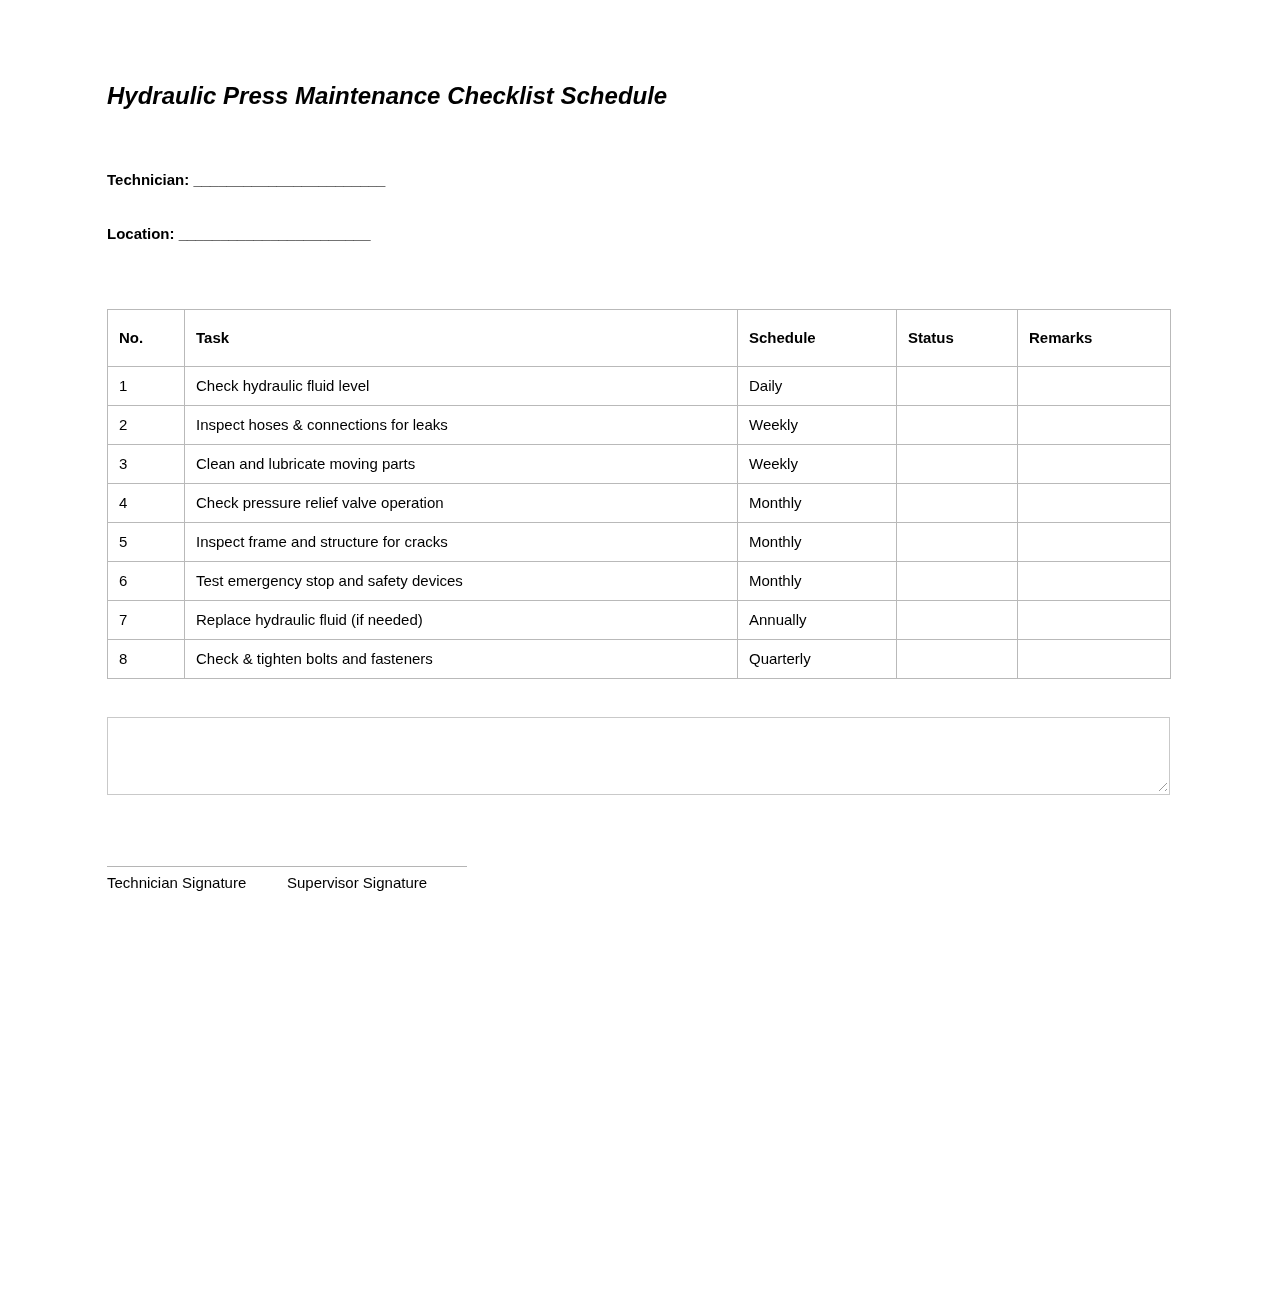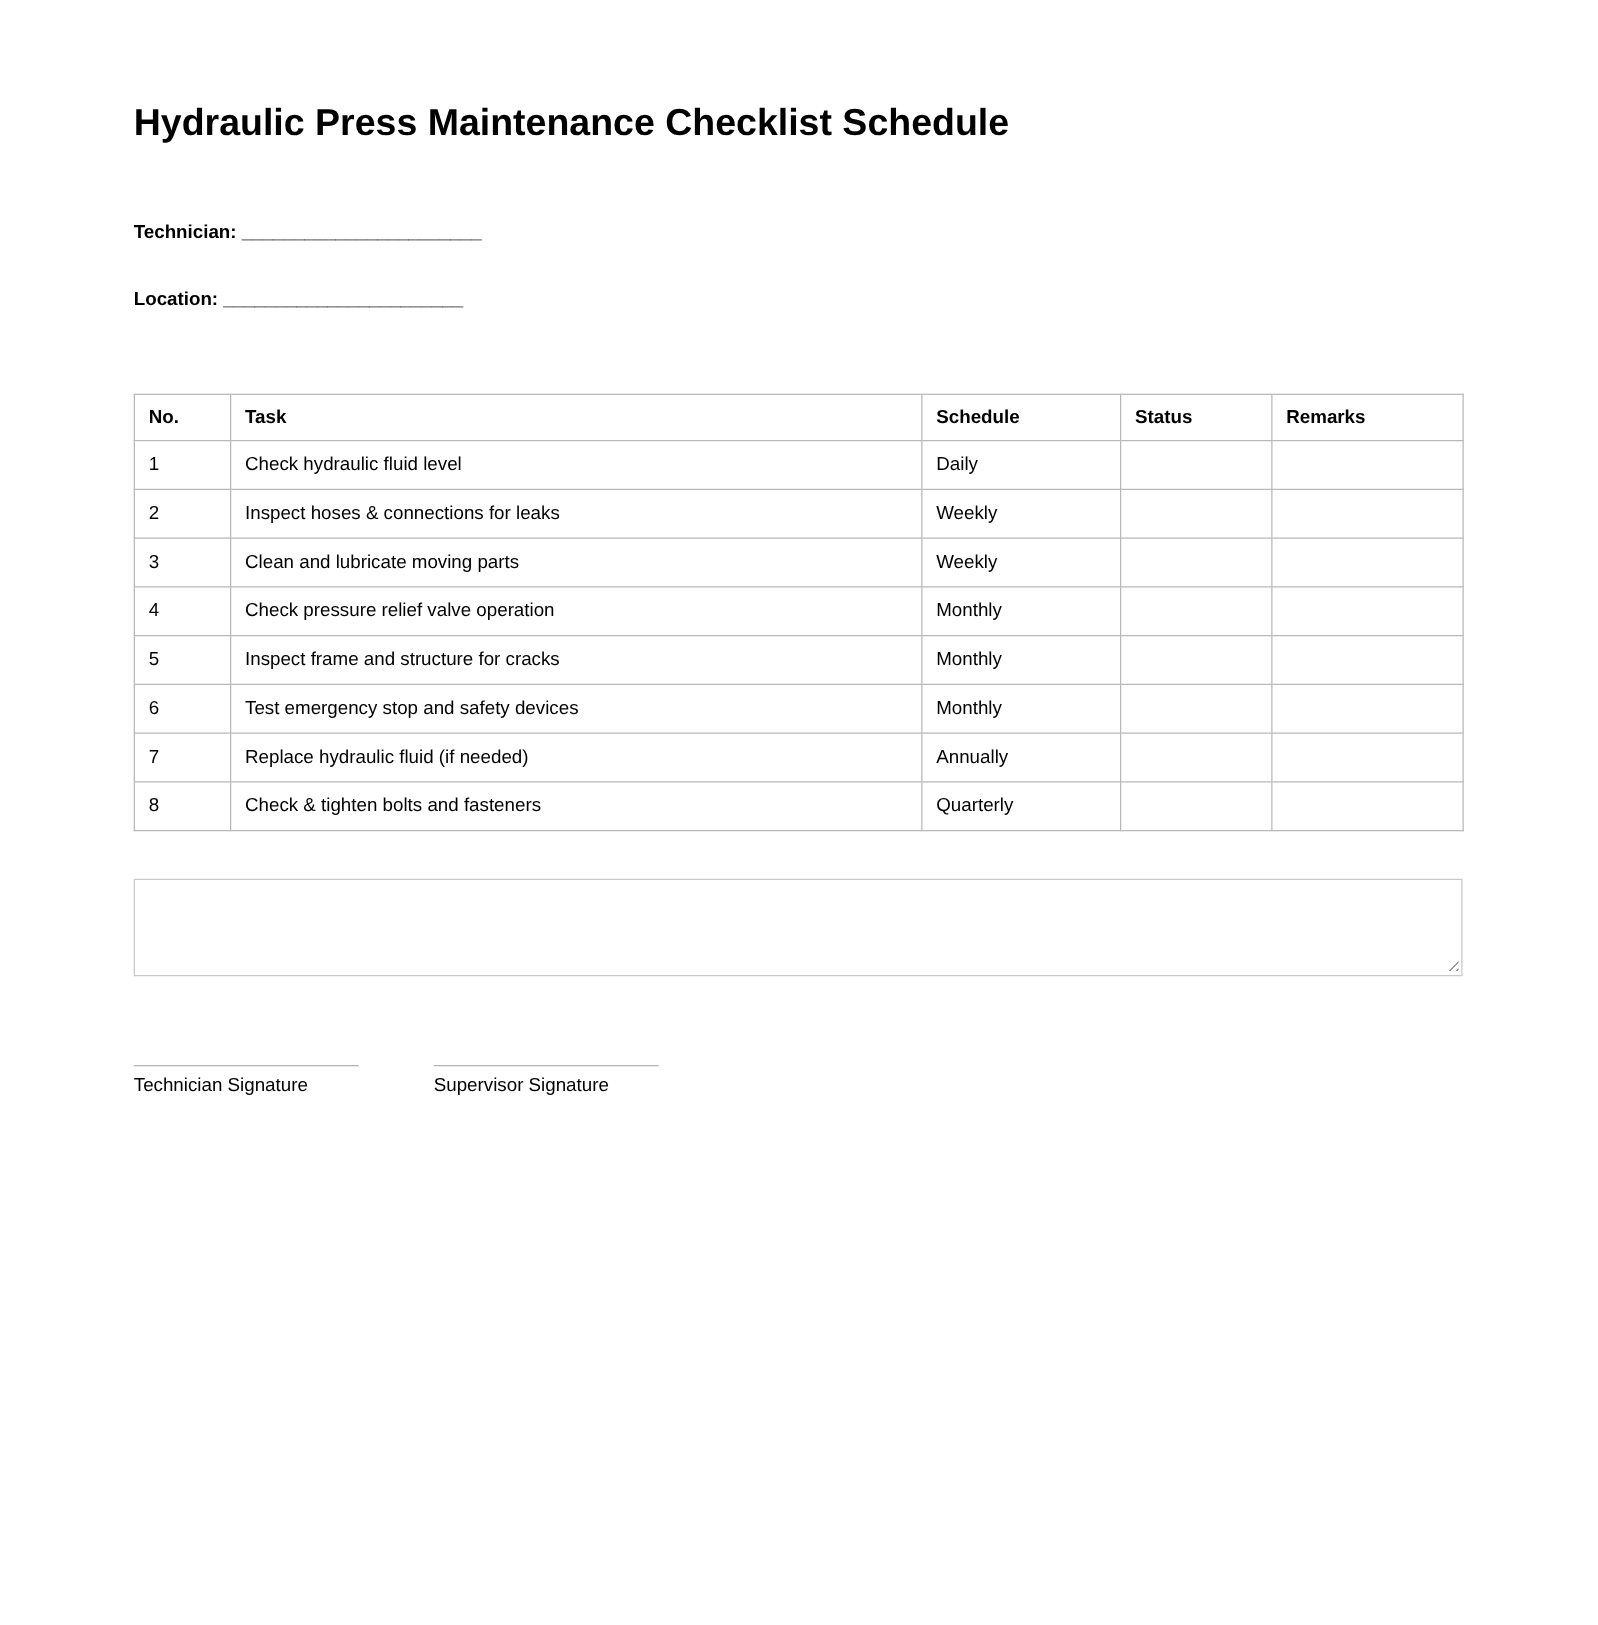--- a/index.html
+++ b/index.html
@@ -12,25 +12,26 @@
   }
   body {
     width: 1278px;
     height: 1300px;
     overflow: hidden;
   }
   .page {
     padding: 84px 108px 0 107px;
   }
   h1.doc-title {
-    font-size: 30px;
+    font-size: 24px;
     font-weight: bold;
     line-height: 1;
     margin: 0 0 27px 0;
     letter-spacing: 0;
+    font-style: italic;
   }
   .info-block {
     font-size: 15px;
     font-weight: bold;
     line-height: 18px;
     white-space: pre;
   }
   .info-line { height: 18px; }
   h2.section-heading {
     font-size: 17px;
@@ -48,21 +49,21 @@
   .checklist-table th,
   .checklist-table td {
     border: 1px solid #b9b9b9;
     text-align: left;
     vertical-align: middle;
     line-height: 18px;
     overflow: hidden;
   }
   .checklist-table th {
     font-weight: bold;
-    padding: 9px 11px;
+    padding: 19px 11px;
   }
   .checklist-table td {
     font-weight: normal;
     padding: 10px 11px;
   }
   .col-no      { width: 77px;  }
   .col-task    { width: 553px; }
   .col-sched   { width: 159px; }
   .col-status  { width: 121px; }
   .col-remarks { width: 153px; }
@@ -96,21 +97,20 @@
       transparent 3px,
       #9a9a9a 3px,
       #9a9a9a 4px
     );
     clip-path: polygon(100% 0, 100% 100%, 0 100%);
     cursor: nwse-resize;
   }
   .signatures {
     margin-top: 71px;
     display: flex;
-    gap: 60px;
   }
   .sig-block {
     width: 180px;
   }
   .sig-line {
     border-top: 1px solid #b5b5b5;
     height: 0;
   }
   .sig-label {
     margin-top: 7px;

